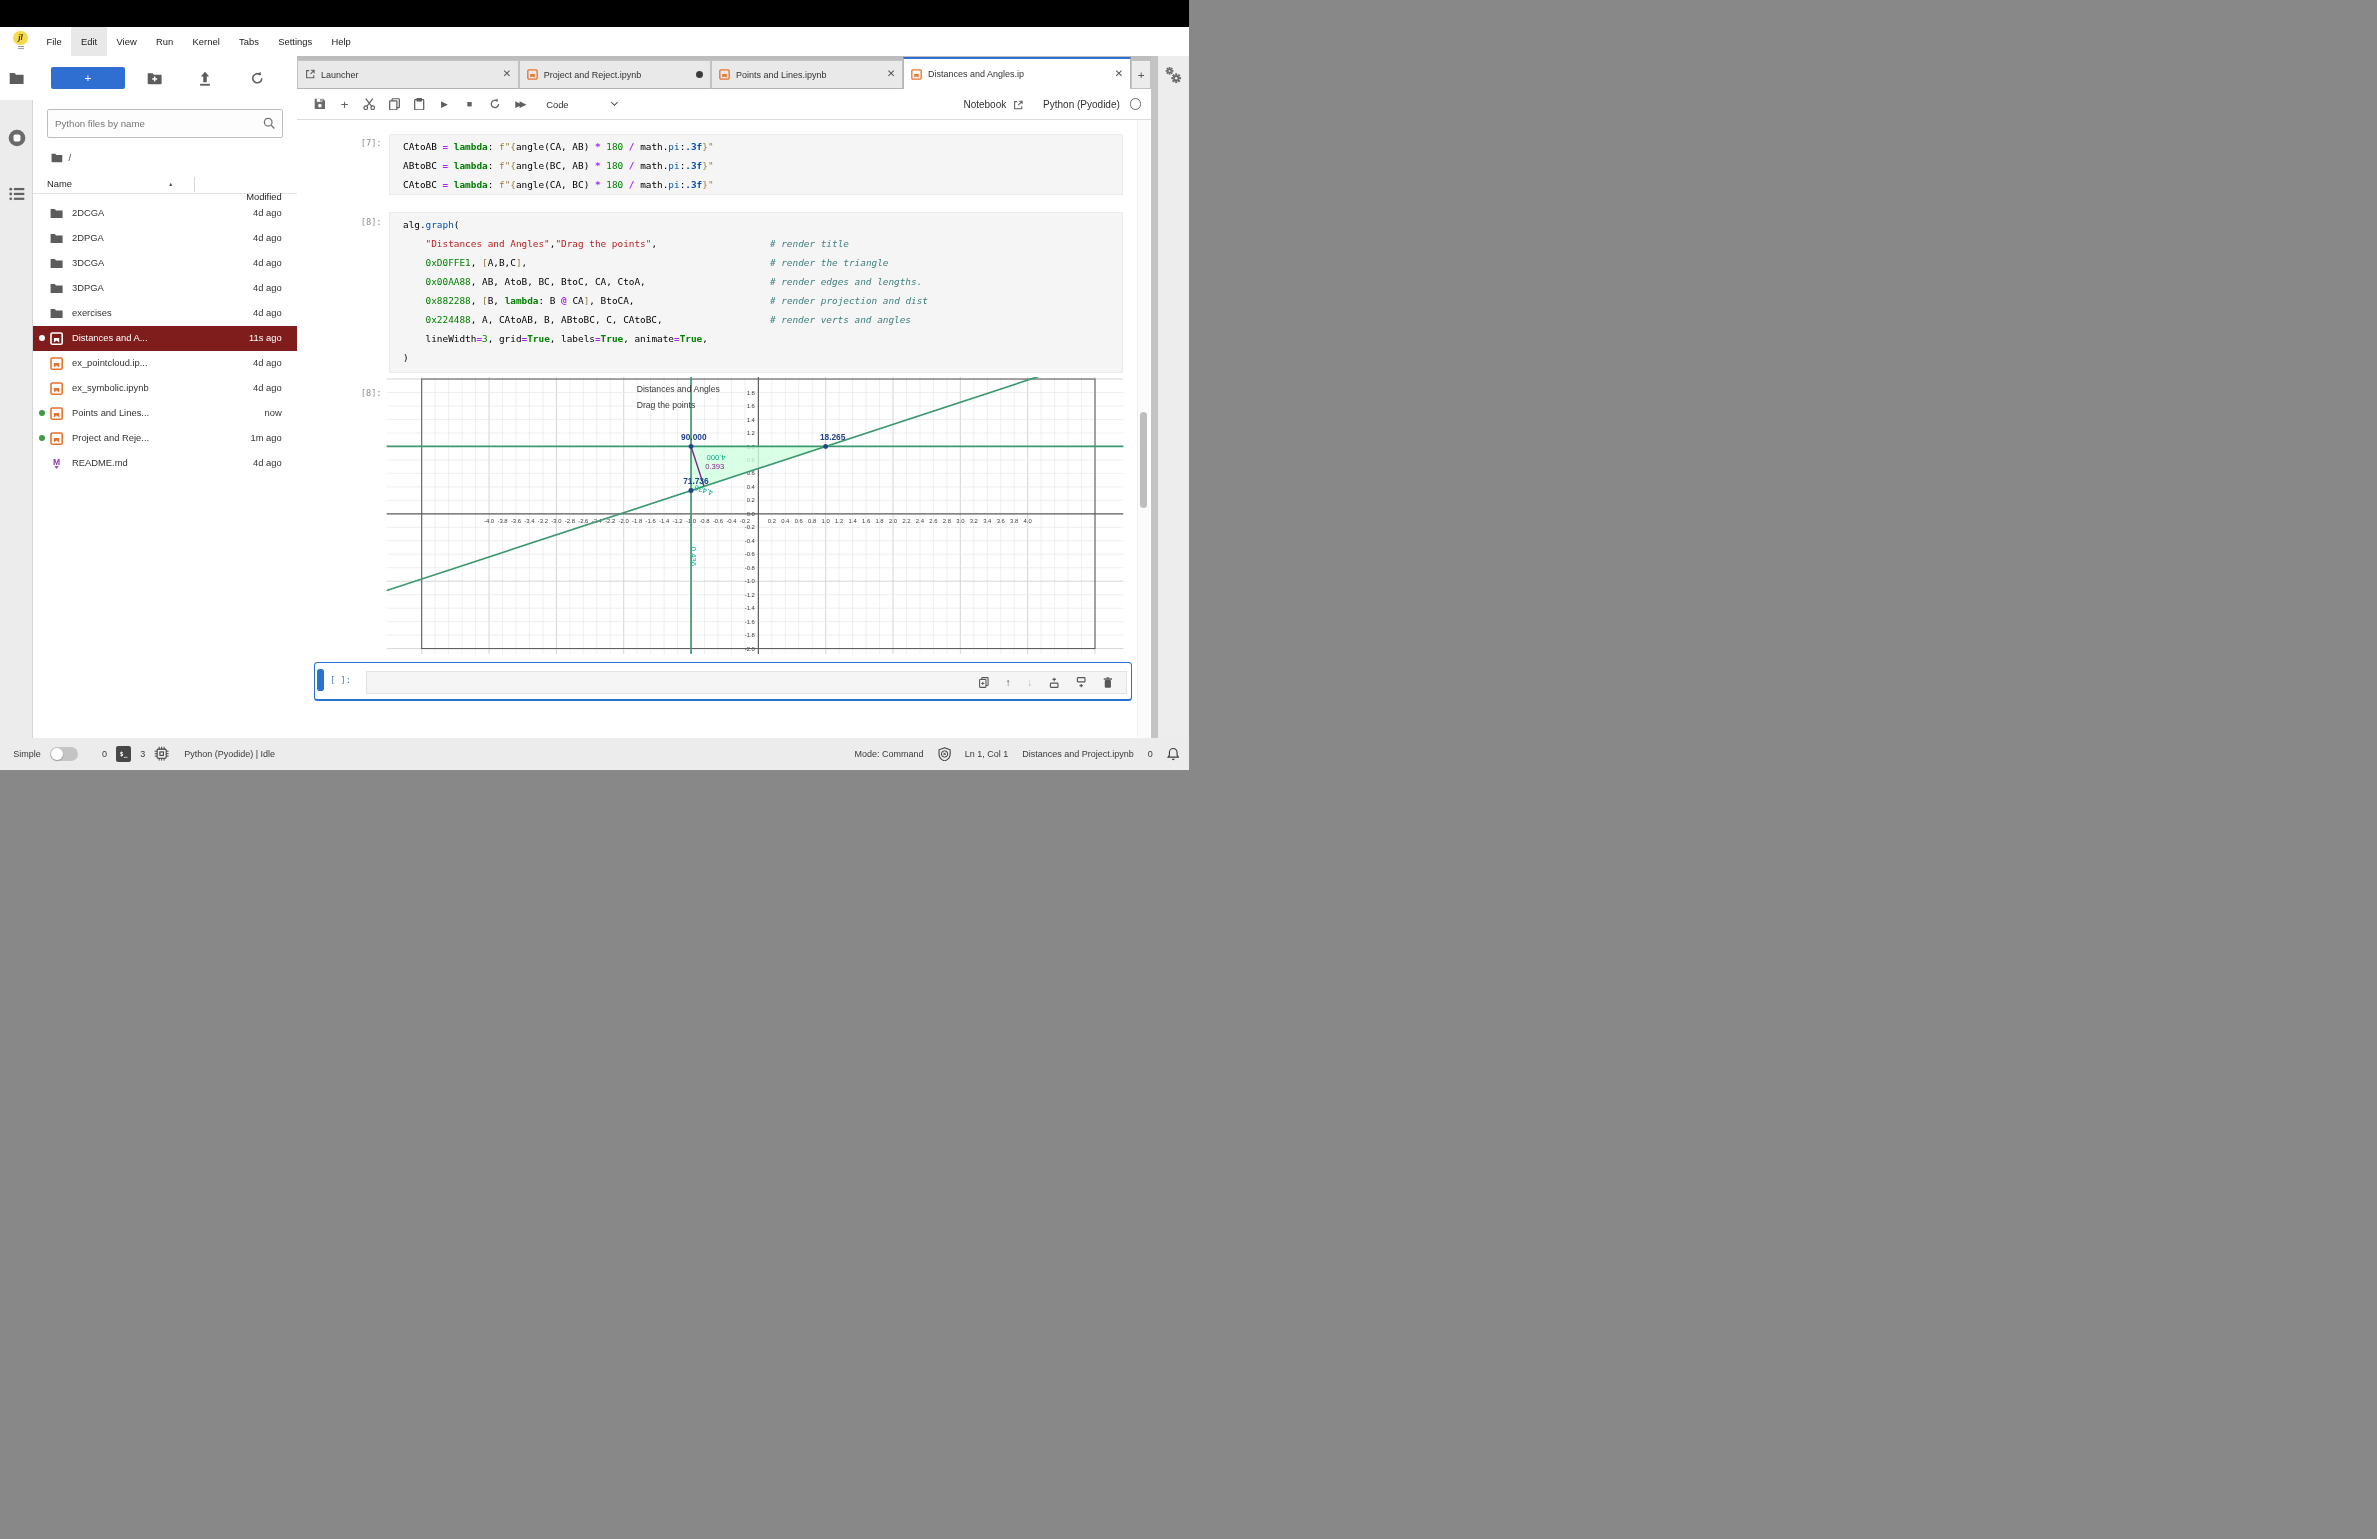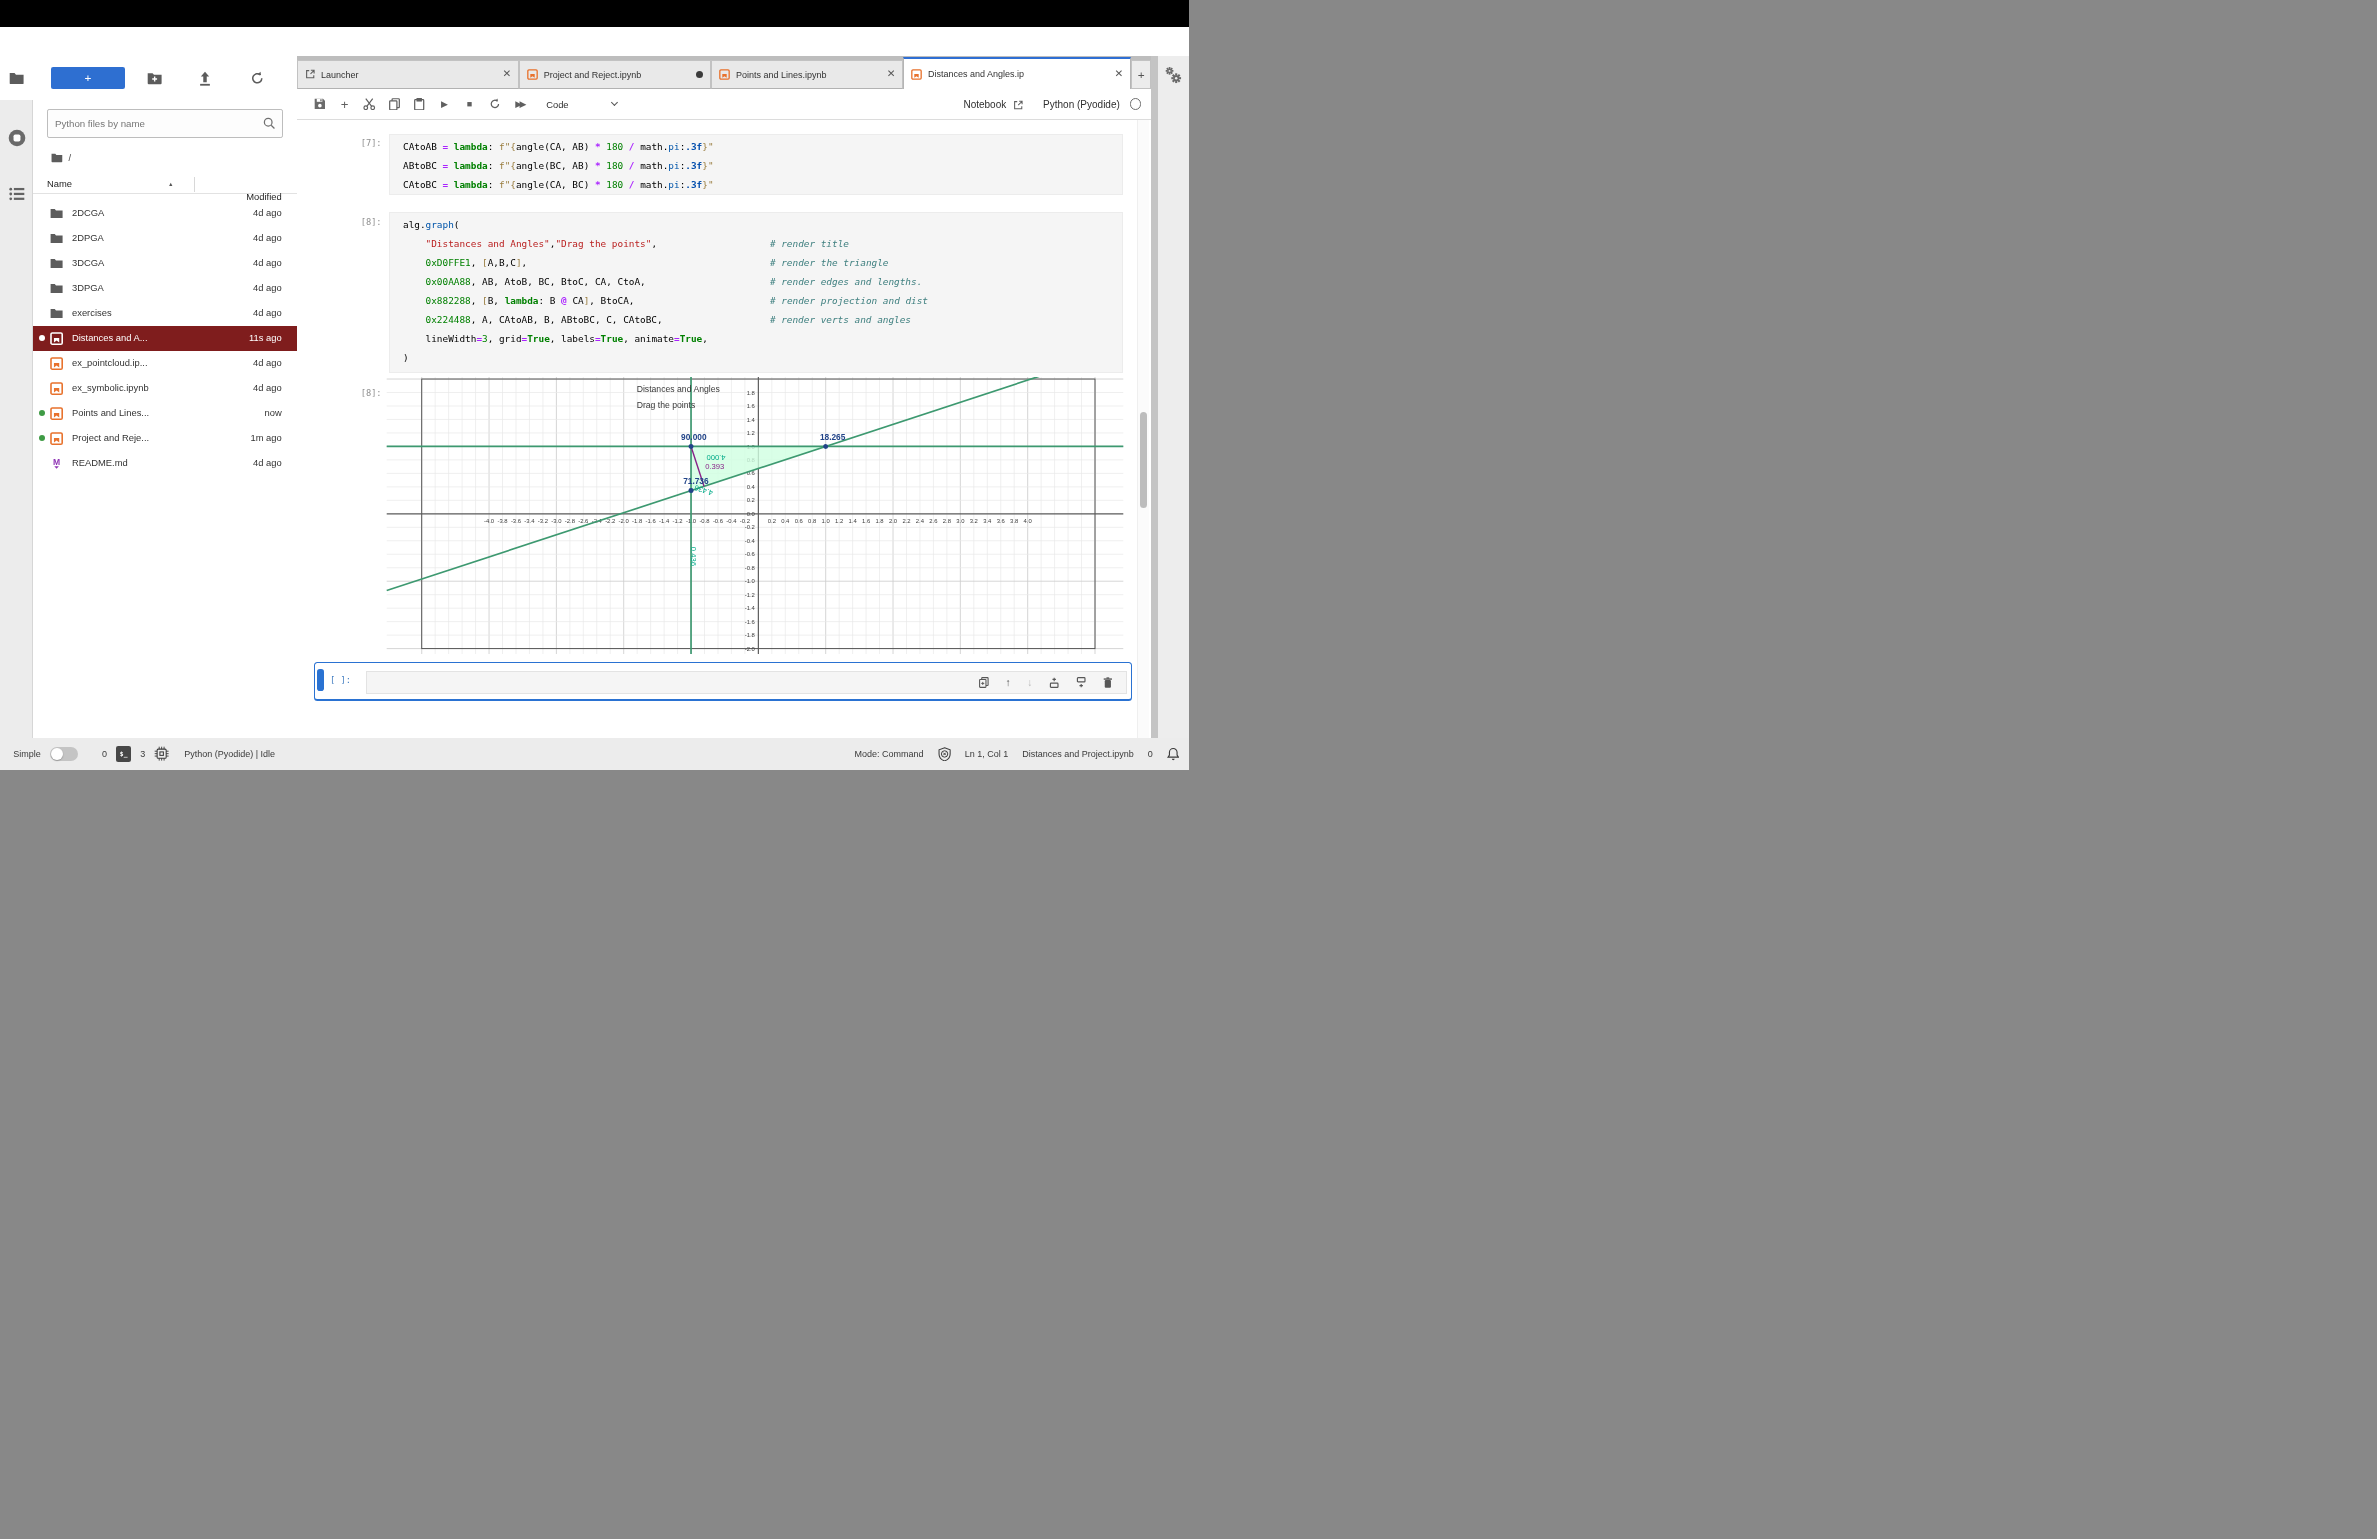--- a/index.html
+++ b/index.html
@@ -88,20 +88,34 @@
   .termico{width:15.3px;height:15.3px;background:#474747;border-radius:2.1px;color:#fff;font:bold 6.3px "DejaVu Sans Mono",monospace;display:flex;align-items:center;justify-content:center}
   .sb-right{margin-left:auto;display:flex;align-items:center;gap:14px;padding-right:9.7px}
   svg{display:block}
 </style>
 </head>
 <body>
 
 <div class="app">
   <div class="topbar"></div>
 
+  <div class="menubar">
+    <div class="jlogo">
+        <div class="bulb">jl</div>
+        <div class="base"></div>
+      </div>
+    <div class="mitem">File</div>
+    <div class="mitem active">Edit</div>
+    <div class="mitem">View</div>
+    <div class="mitem">Run</div>
+    <div class="mitem">Kernel</div>
+    <div class="mitem">Tabs</div>
+    <div class="mitem">Settings</div>
+    <div class="mitem">Help</div>
+  </div>
 
   <div class="main">
     <div class="leftbar">
       <div class="graypart"></div>
       <div class="lb-icon" style="top:15.3px">
         <svg width="15.3" height="13.2" viewBox="0 0 22 19">
             <path d="M1 3 h7 l2 2.5 h11 v12 a1.5 1.5 0 0 1 -1.5 1.5 h-17 A1.5 1.5 0 0 1 1 17.5 Z" fill="#5c5c5c"></path>
           </svg>
       </div>
       <div class="lb-icon" style="top:73px">

